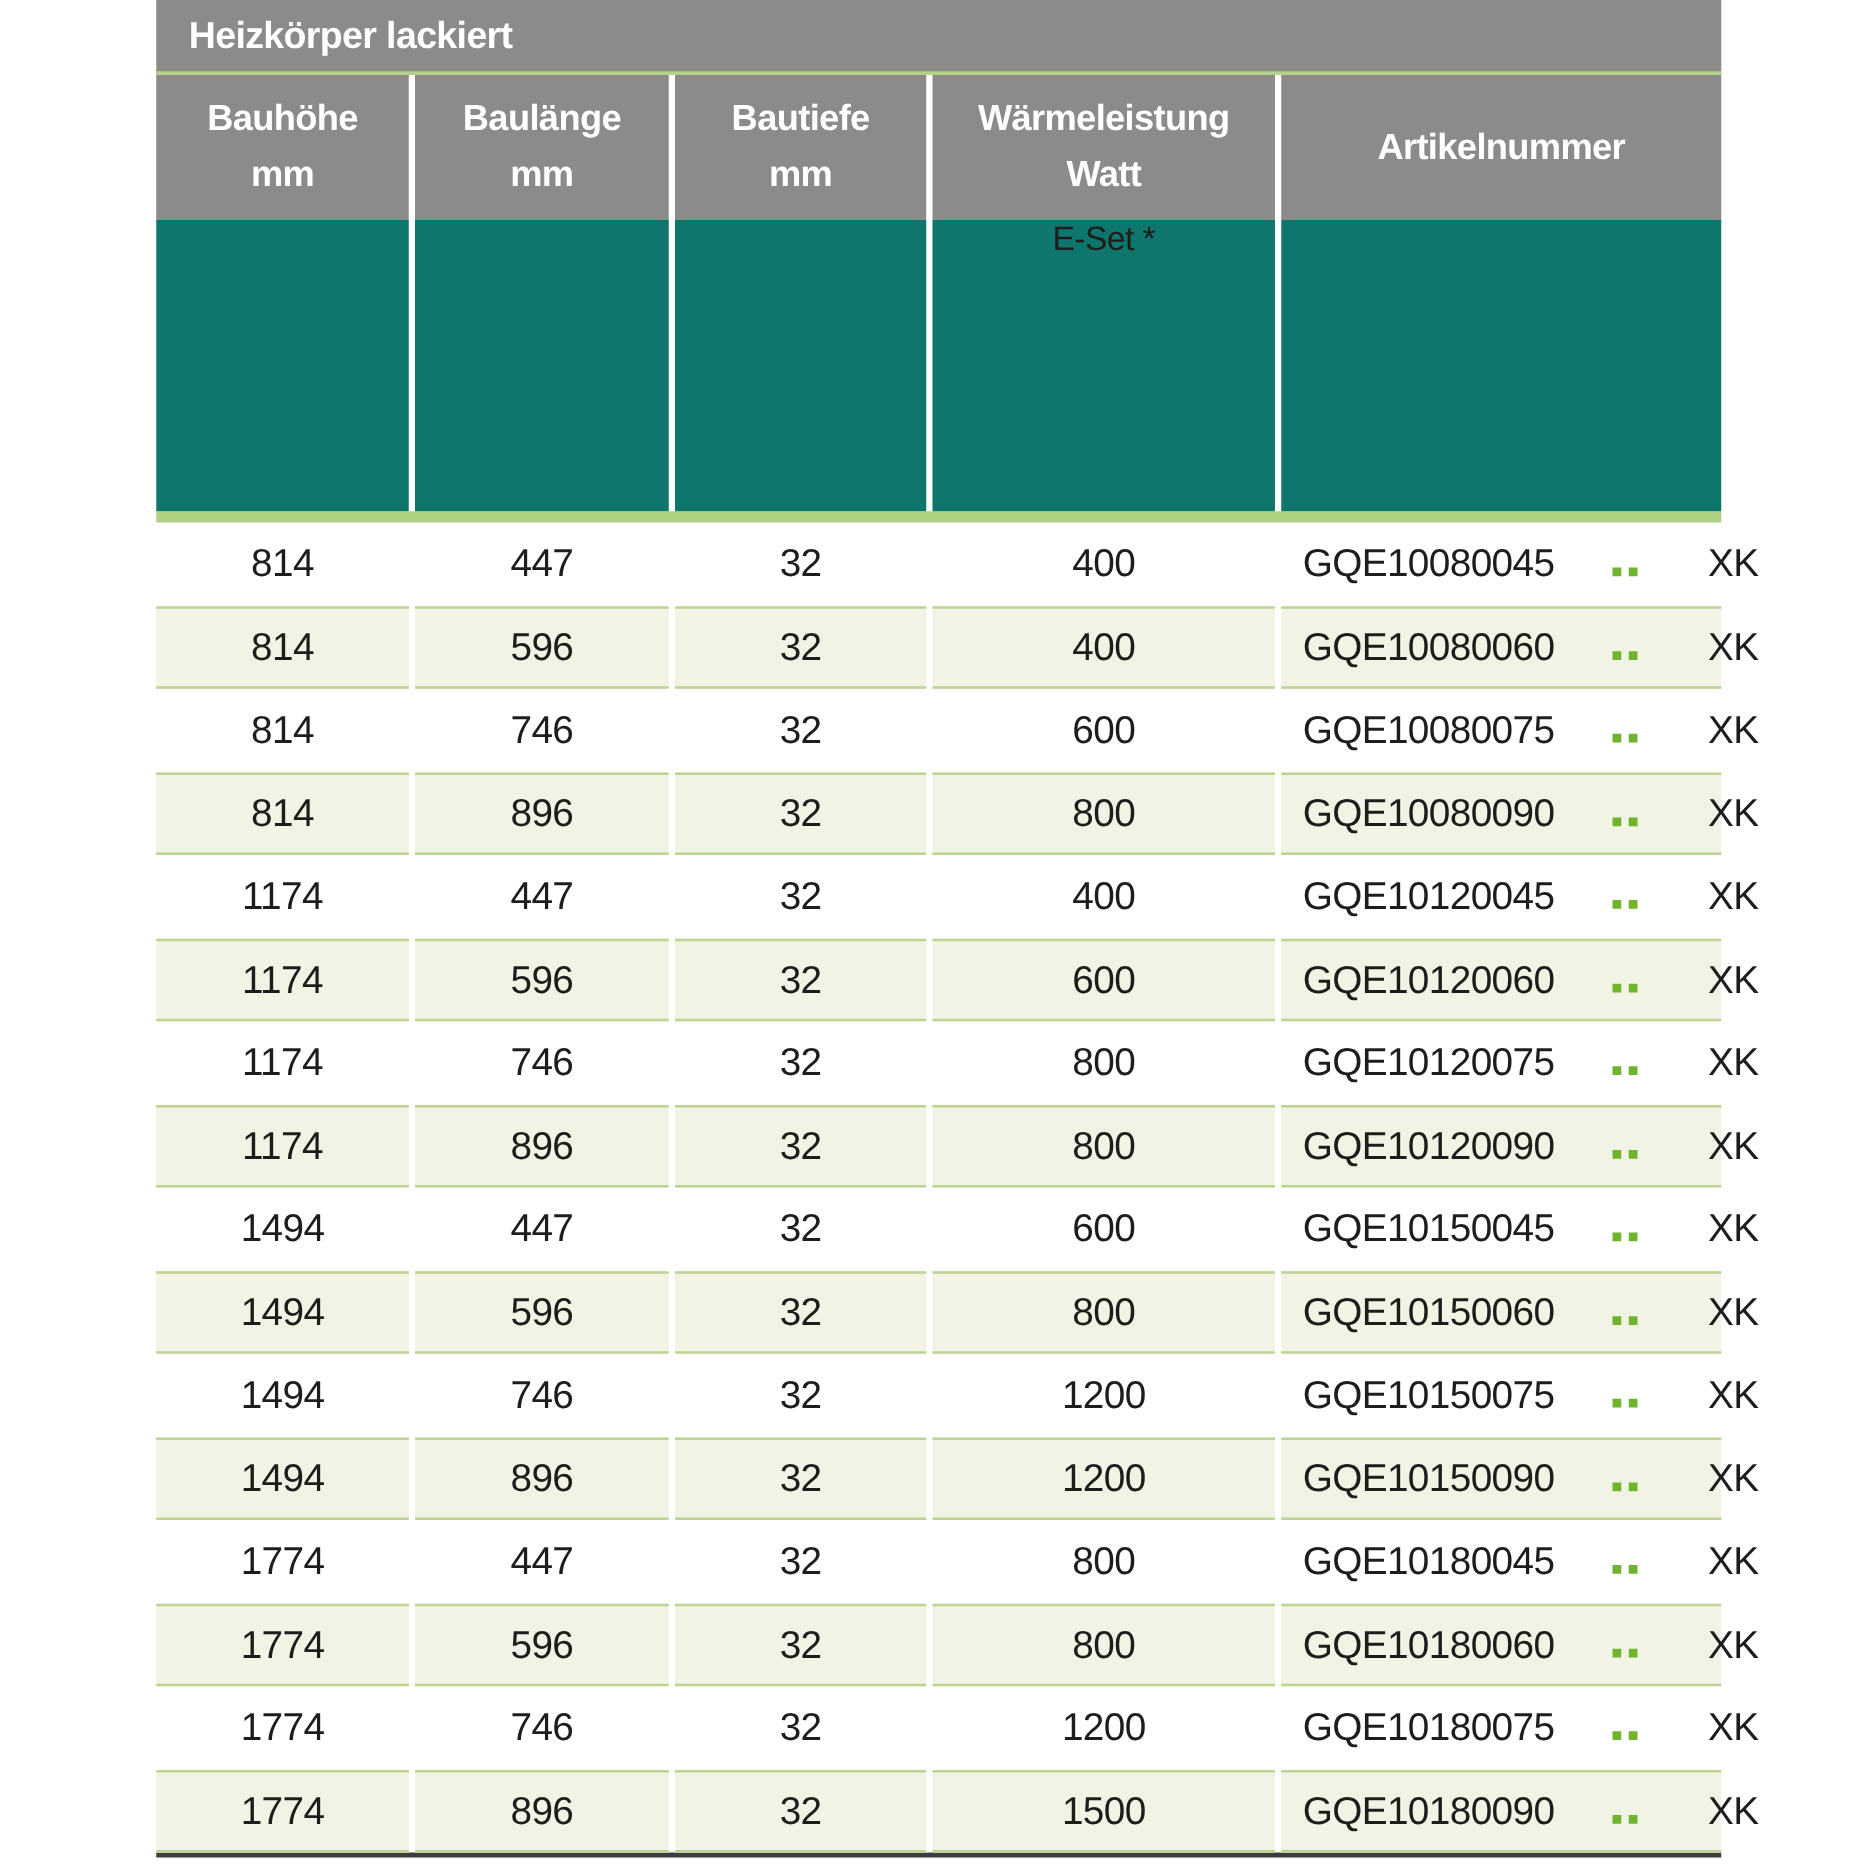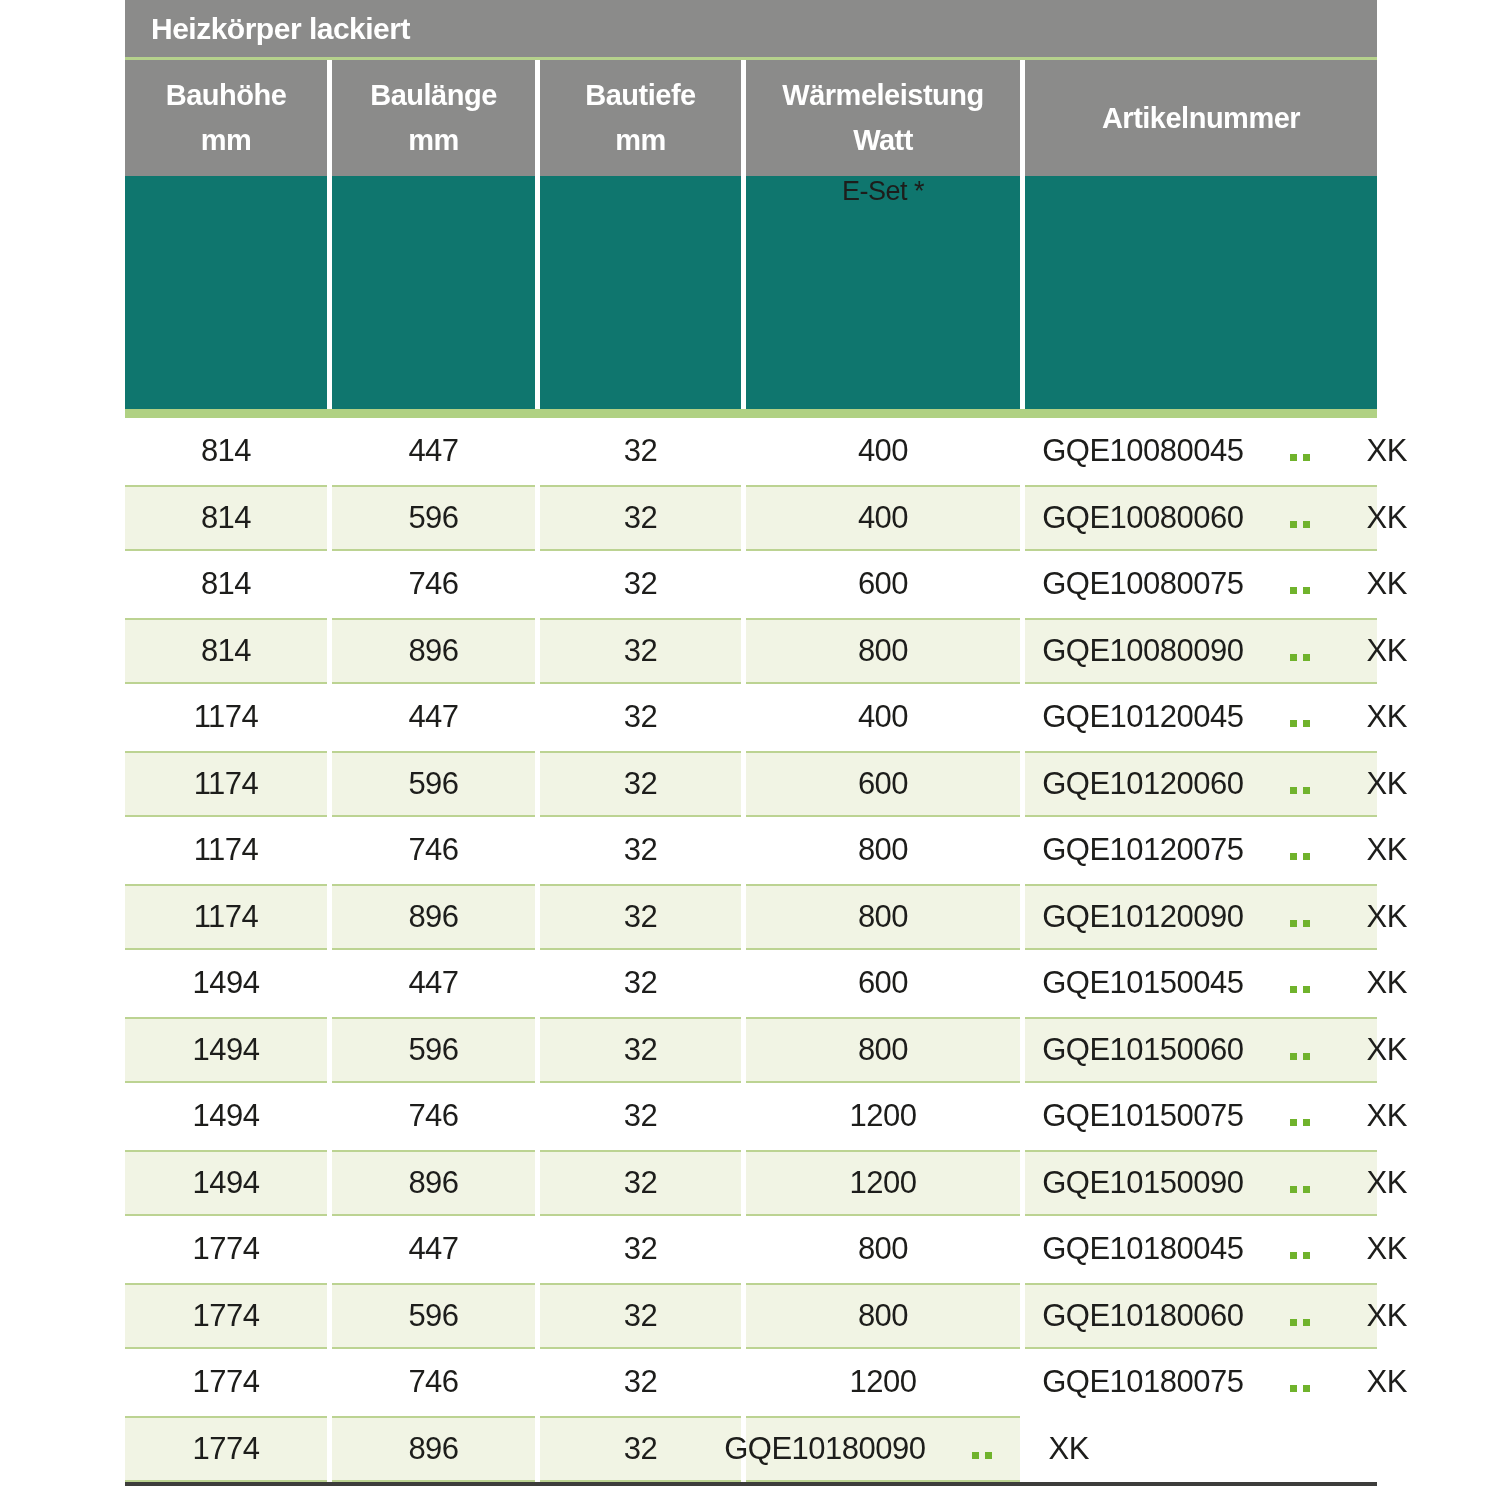--- a/index.html
+++ b/index.html
@@ -314,20 +314,21 @@
       <span>GQE10180075</span>
       <span class="dots"><i class="dot"></i><i class="dot"></i></span>
       <span>XK</span>
     </div>
   </div>
 
   <div class="grid row alt">
     <div class="cell bold">1774</div>
     <div class="cell bold">896</div>
     <div class="cell">32</div>
+    <div class="cell">1500</div>
     <div class="cell artikel">
       <span>GQE10180090</span>
       <span class="dots"><i class="dot"></i><i class="dot"></i></span>
       <span>XK</span>
     </div>
   </div>
 </div>
 
   <div class="bottom-line"></div>
 

